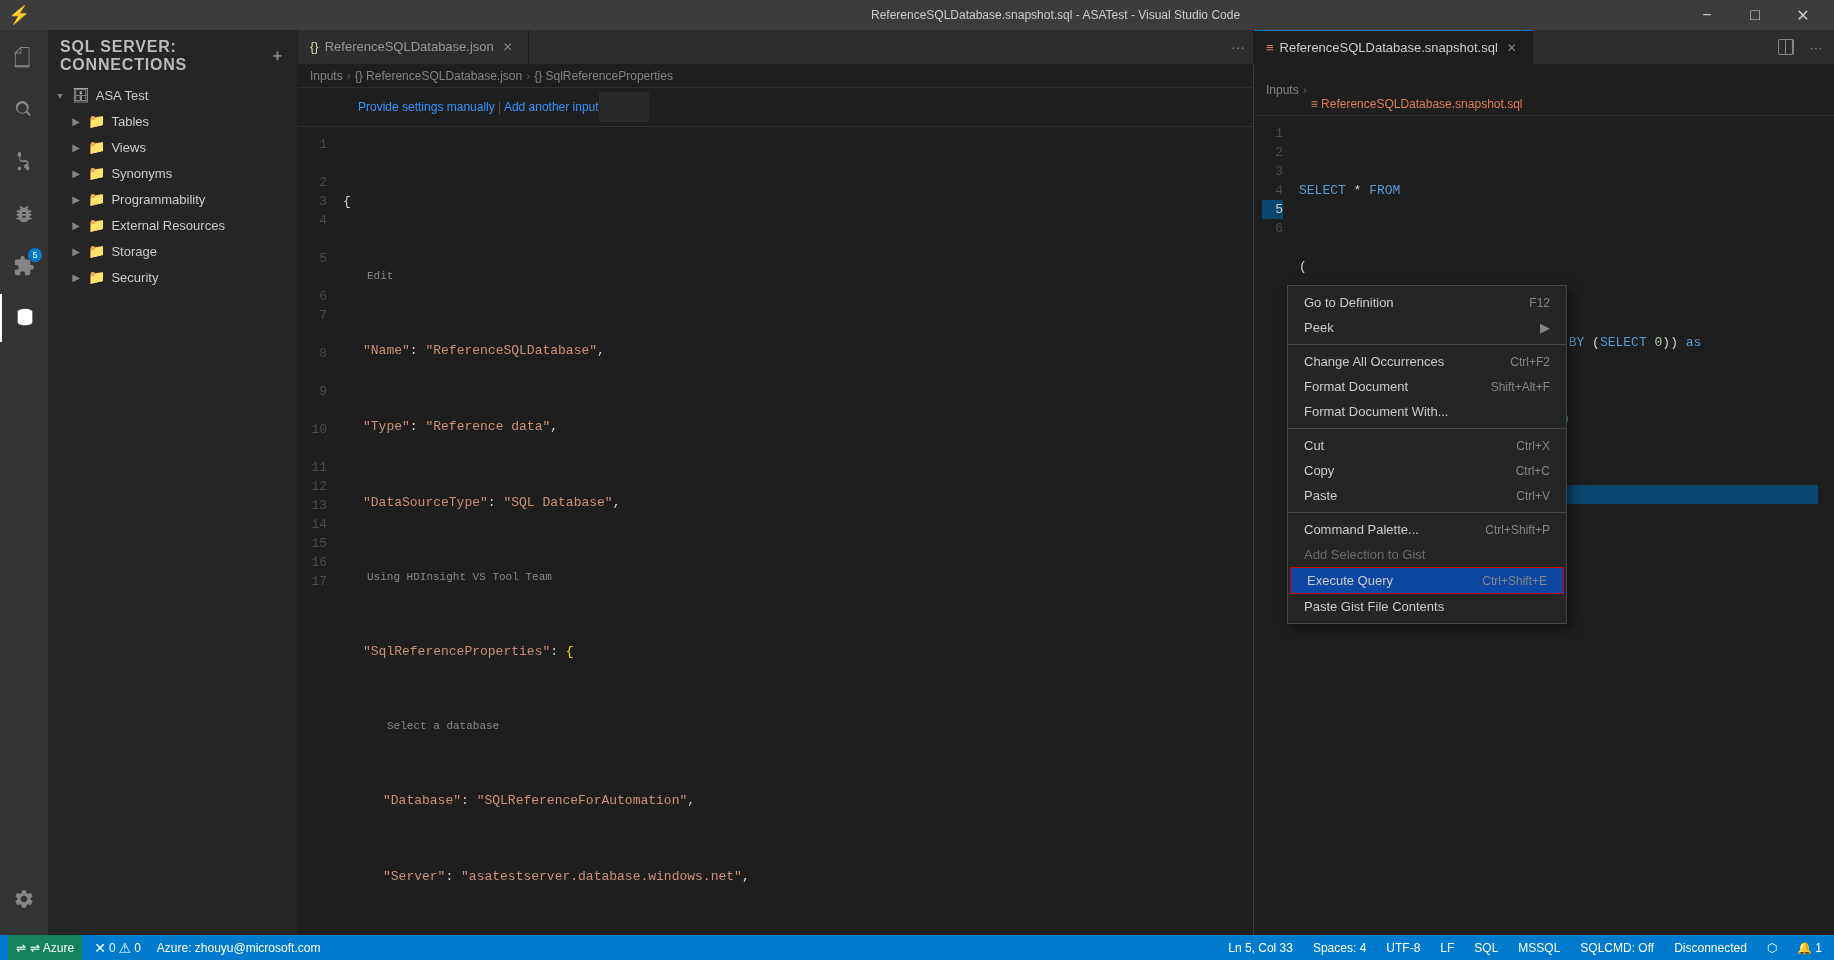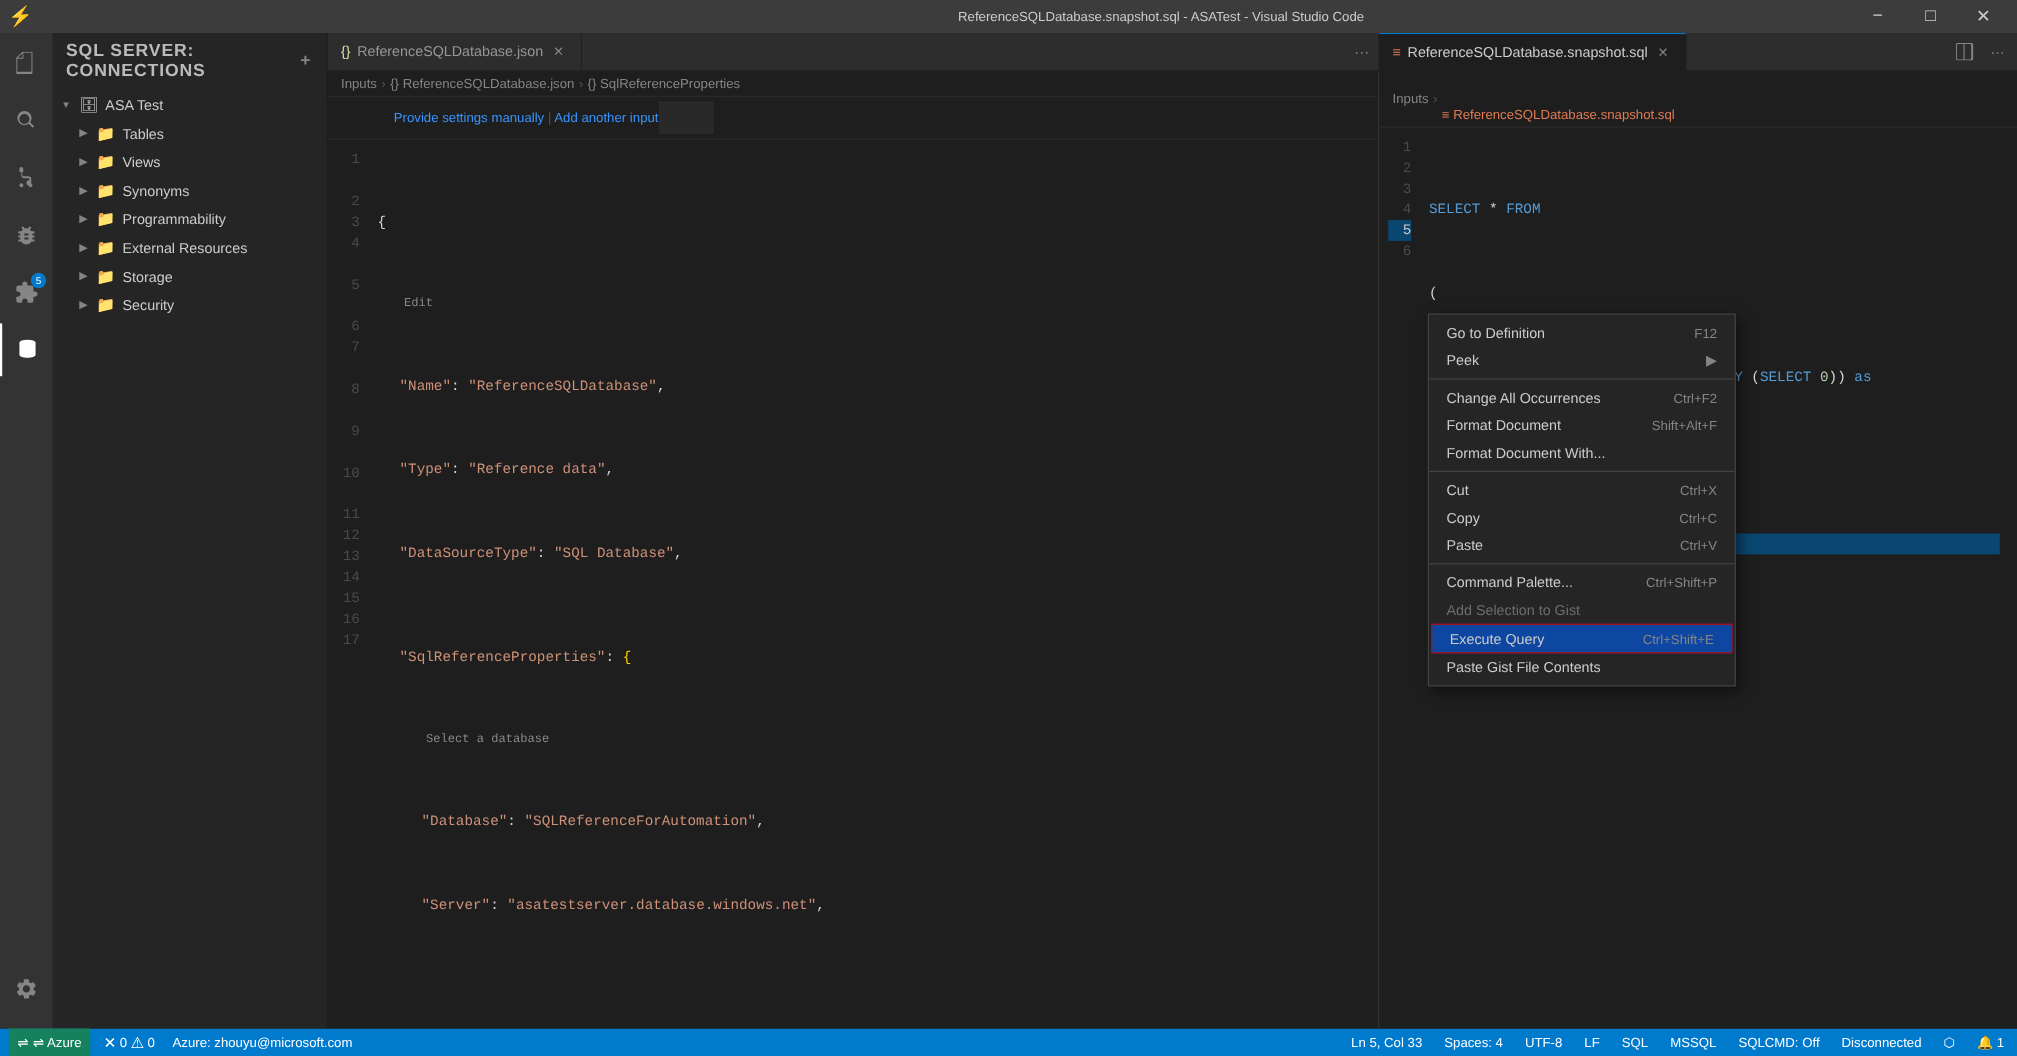--- a/index.html
+++ b/index.html
@@ -298,21 +298,21 @@
     .op { color: #d4d4d4; }
     .sql-kw { color: #569cd6; }
     .sql-fn { color: #dcdcaa; }
     .sql-col { color: #9cdcfe; }
     .sql-tbl { color: #4ec9b0; }
 
     
     .context-menu {
       position: absolute;
       top: 220px;
-      left: 44px;
+      left: 33px;
       width: 280px;
       background: #252526;
       border: 1px solid #454545;
       box-shadow: 4px 4px 12px rgba(0,0,0,0.5);
       z-index: 100;
       padding: 4px 0;
     }
     .ctx-item {
       display: flex;
       align-items: center;
@@ -582,20 +582,23 @@
             </div>
             
             <div class="code-line">
               <span style="padding-left:20px;"><span class="str">"Type"</span><span class="op">: </span><span class="str">"Reference data"</span><span class="op">,</span></span>
             </div>
             
             <div class="code-line">
               <span style="padding-left:20px;"><span class="str">"DataSourceType"</span><span class="op">: </span><span class="str">"SQL Database"</span><span class="op">,</span></span>
             </div>
             
+            <div class="code-line" style="height:16px; display:flex; align-items:center;">
+              <span class="inline-label" style="padding-left:20px;">Using HDInsight VS Tool Team</span>
+            </div>
             
             <div class="code-line">
               <span style="padding-left:20px;"><span class="str">"SqlReferenceProperties"</span><span class="op">: </span><span class="bracket">{</span></span>
             </div>
             
             <div class="code-line" style="height:16px; display:flex; align-items:center;">
               <span class="inline-label" style="padding-left:40px;">Select a database</span>
             </div>
             
             <div class="code-line">

